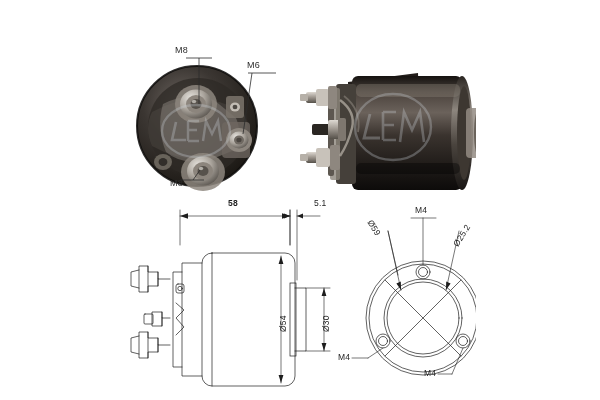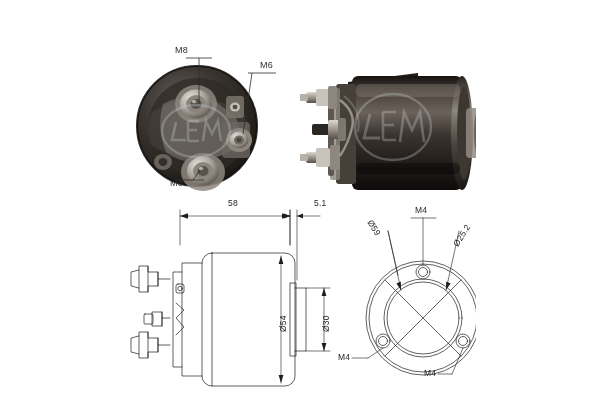--- a/index.html
+++ b/index.html
@@ -183,21 +183,21 @@
   </svg>
 
   <svg class="draw-layer" viewBox="0 0 600 400">
     <g stroke="#2b2b2b" stroke-width="0.8" fill="none">
       <path d="M186 58 L212 58 M199 58 L199 104"></path>
       <path d="M248 73 L276 73 M252 73 L243 134"></path>
       <path d="M180 180 L204 180 M193 180 L200 170"></path>
     </g>
   </svg>
   <div class="lbl" style="left:175px; top:45px;">M8</div>
-  <div class="lbl" style="left:260px; top:60px;">M6</div>
+  <div class="lbl" style="left:247px; top:60px;">M6</div>
   <div class="lbl" style="left:170px; top:178px;">M8</div>
 
   <svg class="draw-layer" viewBox="0 0 600 400">
     <g stroke="#1d1d1d" fill="none" stroke-width="0.7" stroke-linecap="round">
 
       <g>
 
         <rect x="202" y="253" width="93" height="133" rx="10"></rect>
         <line x1="212" y1="253" x2="212" y2="386"></line>
 
@@ -297,21 +297,21 @@
         <line x1="423" y1="218" x2="423" y2="265"></line>
         <line x1="411" y1="218" x2="436" y2="218"></line>
         <line x1="368" y1="358" x2="383" y2="348"></line>
         <line x1="352" y1="358" x2="368" y2="358"></line>
         <line x1="463" y1="348" x2="452" y2="374"></line>
         <line x1="452" y1="374" x2="438" y2="374"></line>
       </g>
     </g>
   </svg>
 
-  <div class="lbl lbl-draw" style="left:228px; top:198px;">58</div>
+  <div class="lbl lbl-draw" style="left:228px; top:198px;font-weight:bold;">58</div>
   <div class="lbl lbl-draw" style="left:314px; top:198px;">5.1</div>
   <div class="lbl lbl-draw rot-90" style="left:278px; top:332px;">Ø54</div>
   <div class="lbl lbl-draw rot-90" style="left:321px; top:332px;">Ø30</div>
 
   <div class="lbl lbl-draw rot-d2" style="left:374px; top:218px;">Ø59</div>
   <div class="lbl lbl-draw rot-d1" style="left:451px; top:243px;">Ø25.2</div>
 
   <div class="lbl lbl-draw" style="left:415px; top:205px;">M4</div>
   <div class="lbl lbl-draw" style="left:338px; top:352px;">M4</div>
   <div class="lbl lbl-draw" style="left:424px; top:368px;">M4</div>

